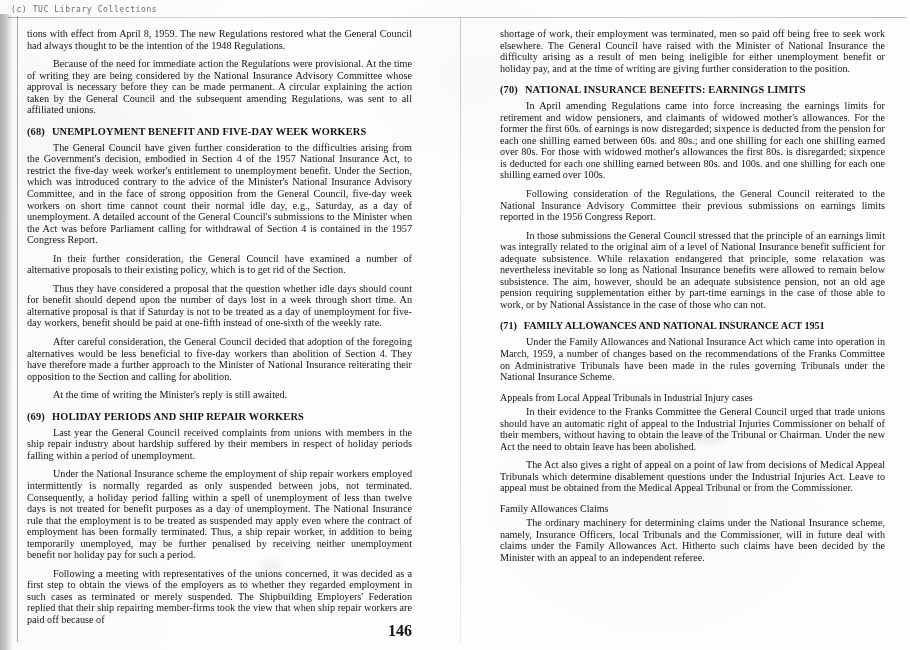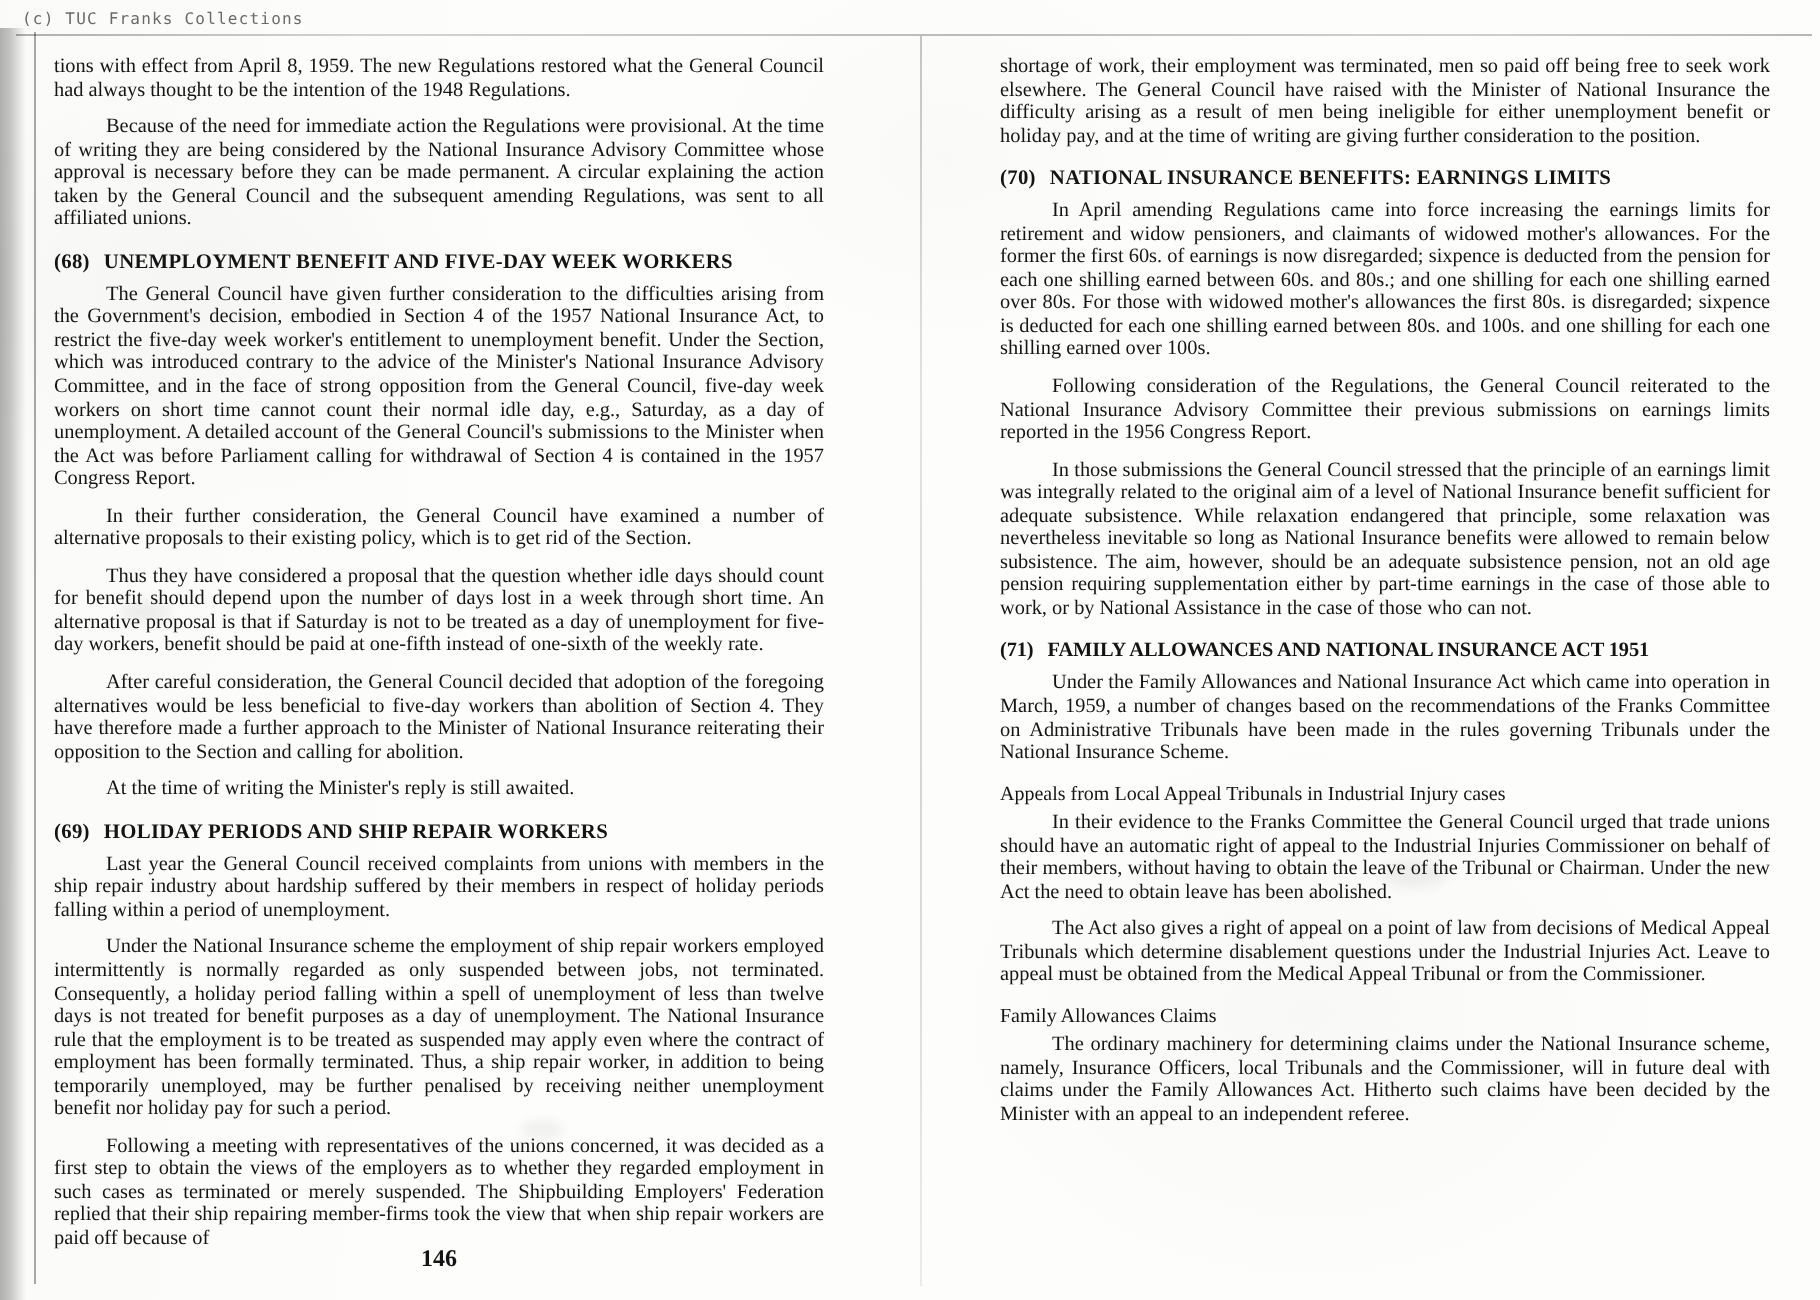--- a/index.html
+++ b/index.html
@@ -142,24 +142,24 @@
     font-size: 10px;
     font-weight: normal;
     margin: 9px 0 3px 0;
     text-align: left;
     line-height: 11.4px;
   }
 
   .folio {
     position: absolute;
     top: 622px;
-    font-size: 12px;
+    font-size: 16px;
     font-weight: bold;
     width: 385px;
-    text-align: center;
+    text-align: right;
   }
   .folio-left  { left: 27px; }
   .folio-right { left: 500px; margin-top: 48px; }
 
   
   .ghost {
     position: absolute;
     pointer-events: none;
     opacity: 0.05;
     background: #000;
@@ -175,21 +175,21 @@
   <div class="paper-noise"></div>
   <div class="ghost" style="left:60px; top:300px; width:26px; height:12px;"></div>
   <div class="ghost" style="left:690px; top:430px; width:34px; height:14px;"></div>
   <div class="ghost" style="left:260px; top:560px; width:22px; height:10px;"></div>
 
   <div class="top-edge"></div>
   <div class="binding-shadow"></div>
   <div class="binding-edge"></div>
   <div class="gutter-line"></div>
 
-  <div class="watermark">(c) TUC Franks Collections</div>
+  <div class="watermark">(c) TUC Library Collections</div>
 
   <div class="page page-left body-text" id="left-page-body">
       <p class="para cont">tions with effect from April 8, 1959. The new Regulations restored what the General Council had always thought to be the intention of the 1948 Regulations.</p>
       <p class="para">Because of the need for immediate action the Regulations were provisional. At the time of writing they are being considered by the National Insurance Advisory Committee whose approval is necessary before they can be made permanent. A circular explaining the action taken by the General Council and the subsequent amending Regulations, was sent to all affiliated unions.</p>
       <h2 class="section-head"><span class="num">(68)</span><span>UNEMPLOYMENT BENEFIT AND FIVE-DAY WEEK WORKERS</span></h2>
       <p class="para">The General Council have given further consideration to the difficulties arising from the Government's decision, embodied in Section 4 of the 1957 National Insurance Act, to restrict the five-day week worker's entitlement to unemployment benefit. Under the Section, which was introduced contrary to the advice of the Minister's National Insurance Advisory Committee, and in the face of strong opposition from the General Council, five-day week workers on short time cannot count their normal idle day, e.g., Saturday, as a day of unemployment. A detailed account of the General Council's submissions to the Minister when the Act was before Parliament calling for withdrawal of Section 4 is contained in the 1957 Congress Report.</p>
       <p class="para">In their further consideration, the General Council have examined a number of alternative proposals to their existing policy, which is to get rid of the Section.</p>
       <p class="para">Thus they have considered a proposal that the question whether idle days should count for benefit should depend upon the number of days lost in a week through short time. An alternative proposal is that if Saturday is not to be treated as a day of unemployment for five-day workers, benefit should be paid at one-fifth instead of one-sixth of the weekly rate.</p>
       <p class="para">After careful consideration, the General Council decided that adoption of the foregoing alternatives would be less beneficial to five-day workers than abolition of Section 4. They have therefore made a further approach to the Minister of National Insurance reiterating their opposition to the Section and calling for abolition.</p>
       <p class="para">At the time of writing the Minister's reply is still awaited.</p>

